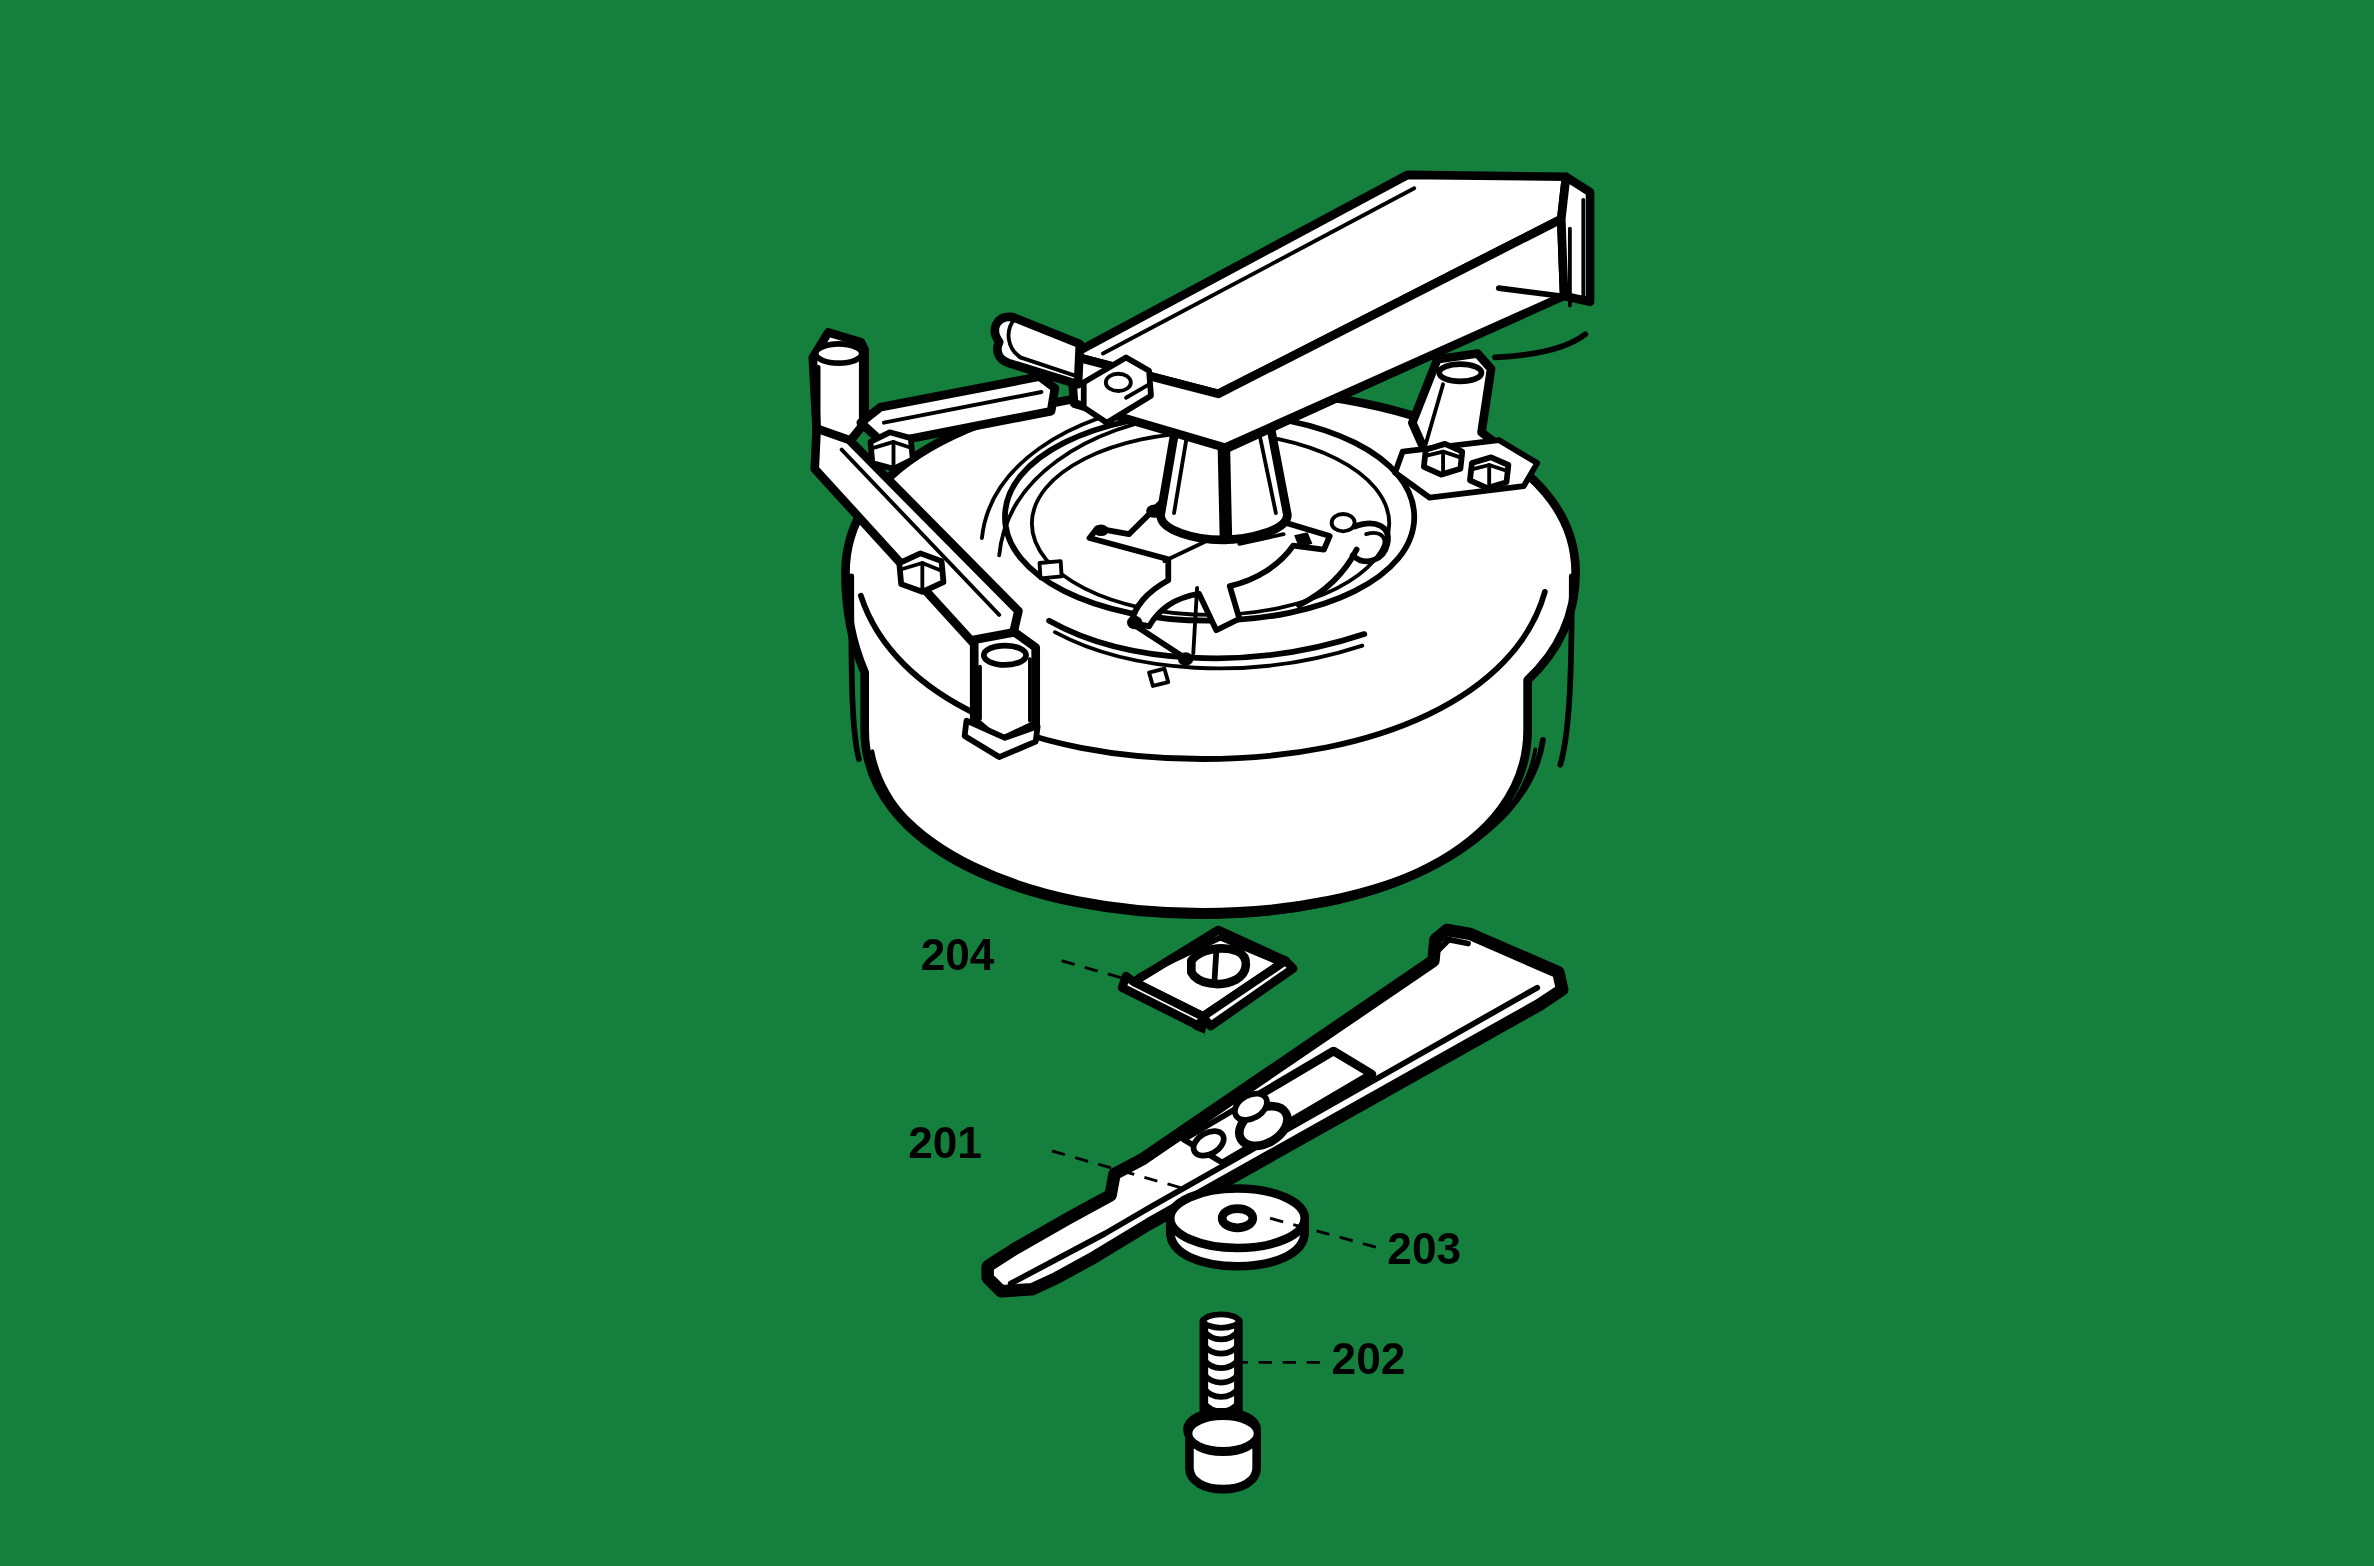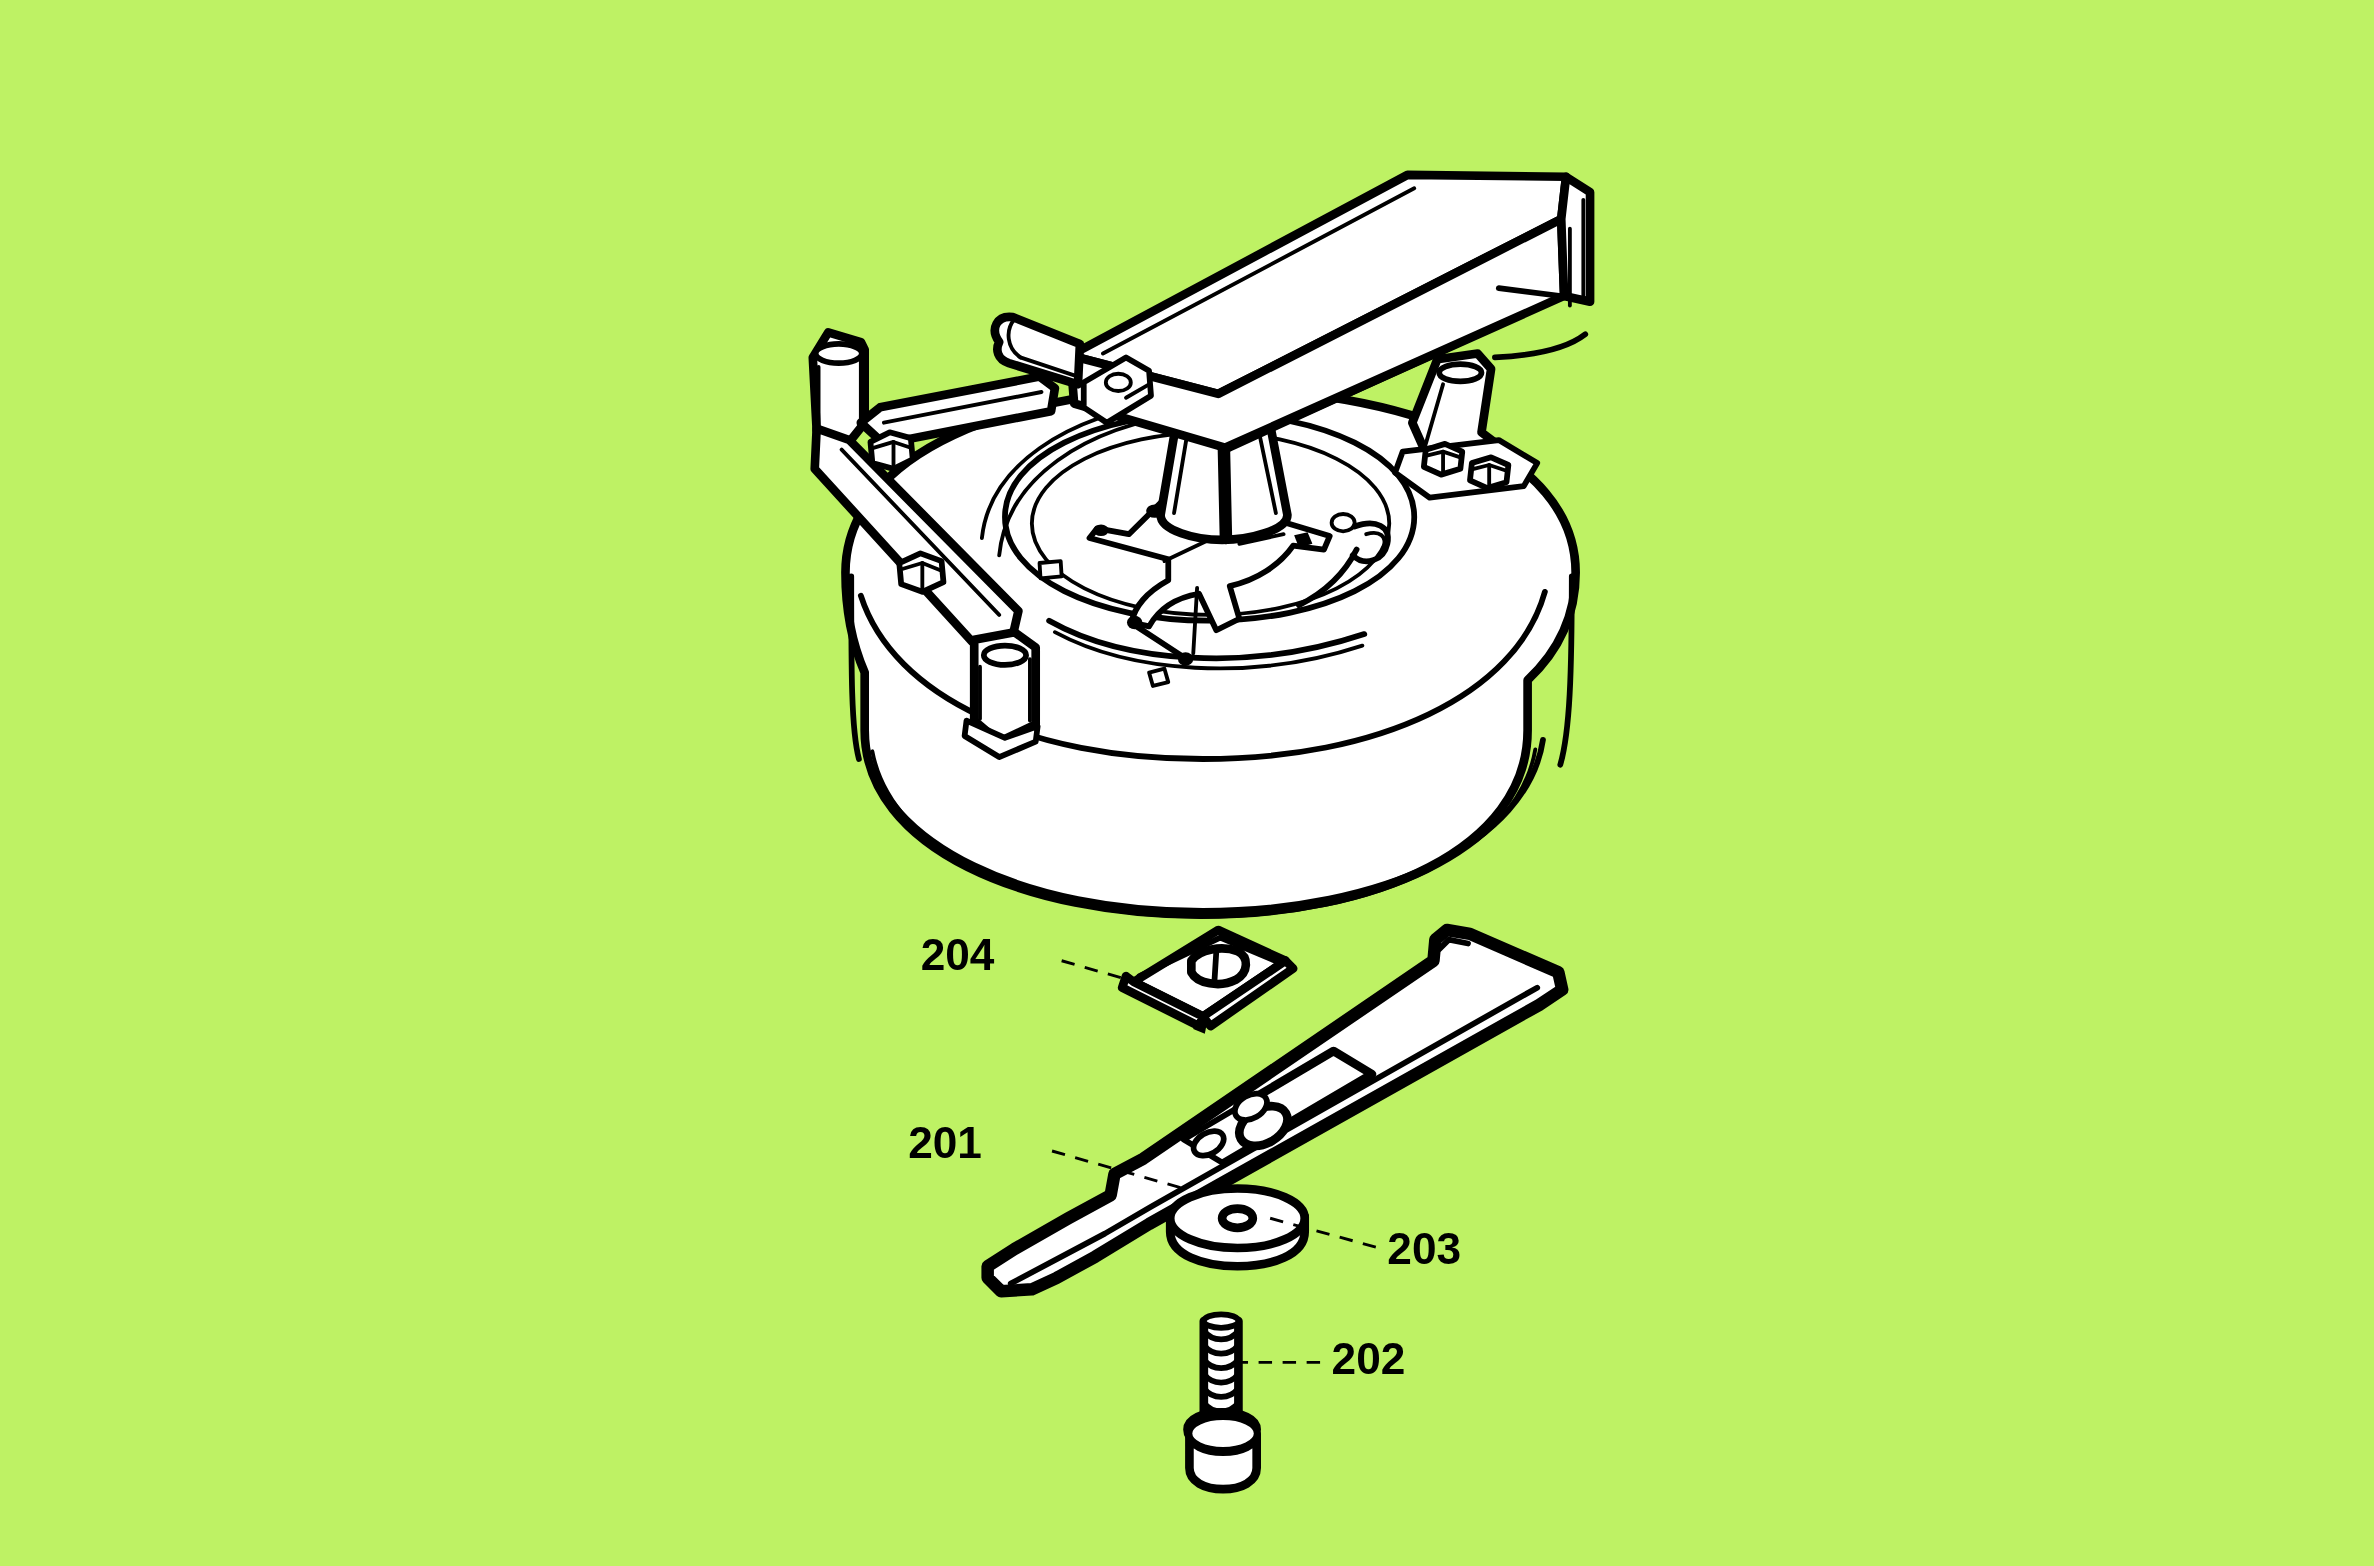--- a/index.html
+++ b/index.html
@@ -14,21 +14,21 @@
     position: relative;
     overflow: hidden;
     font-family: "Liberation Sans", sans-serif;
   }
   #diagram-root {
     position: absolute;
     left: 0;
     top: 0;
     width: 2375px;
     height: 1567px;
-    background: #bef264;
+    background: #15803d;
   }
   #parts-svg {
     display: block;
     width: 2375px;
     height: 1567px;
   }
   .callout-text {
     font-family: "Liberation Sans", sans-serif;
     font-weight: bold;
     font-size: 46px;

